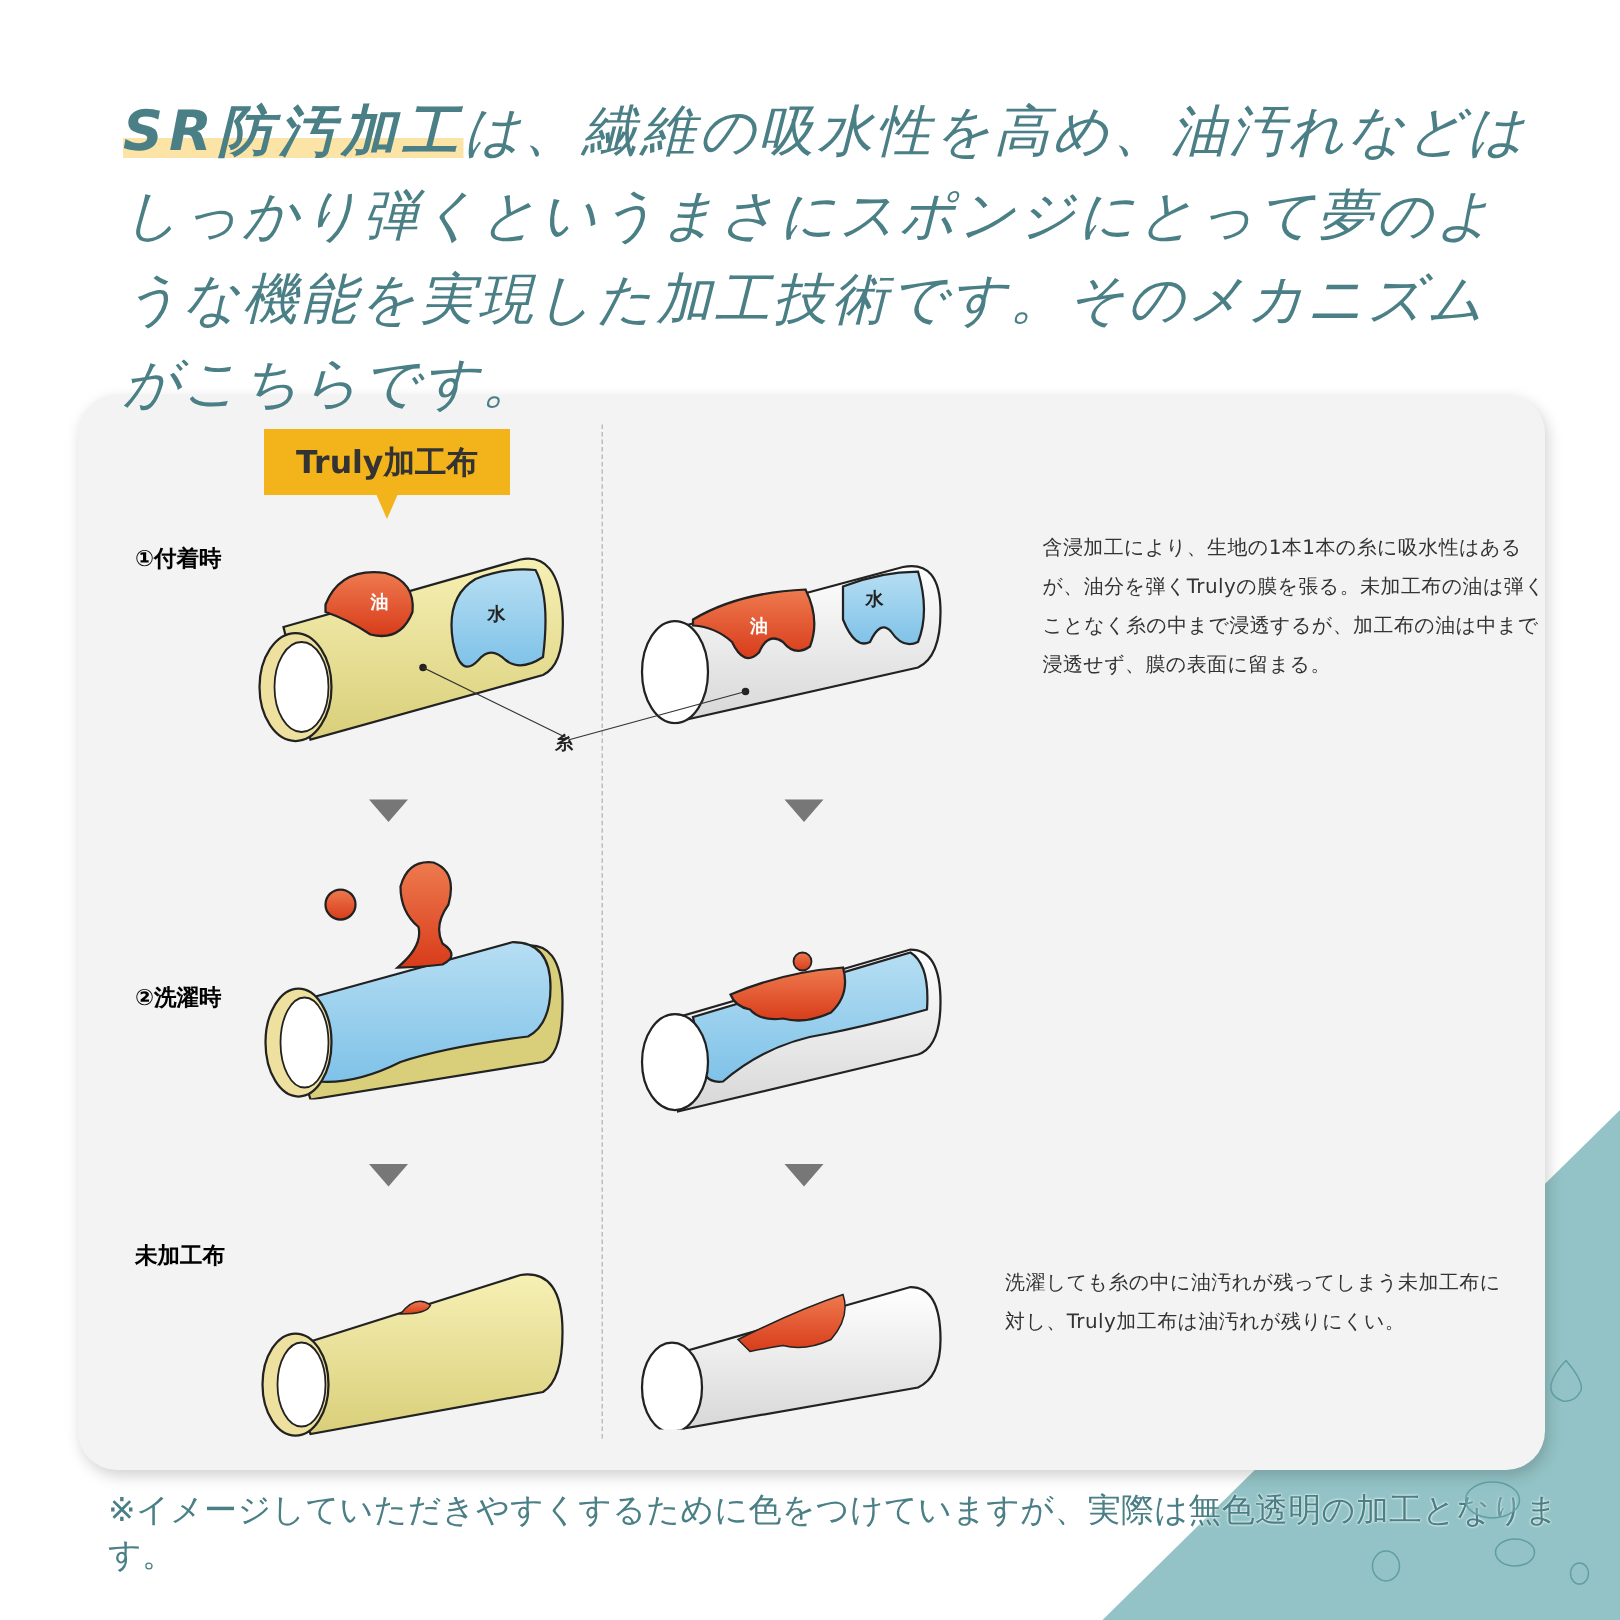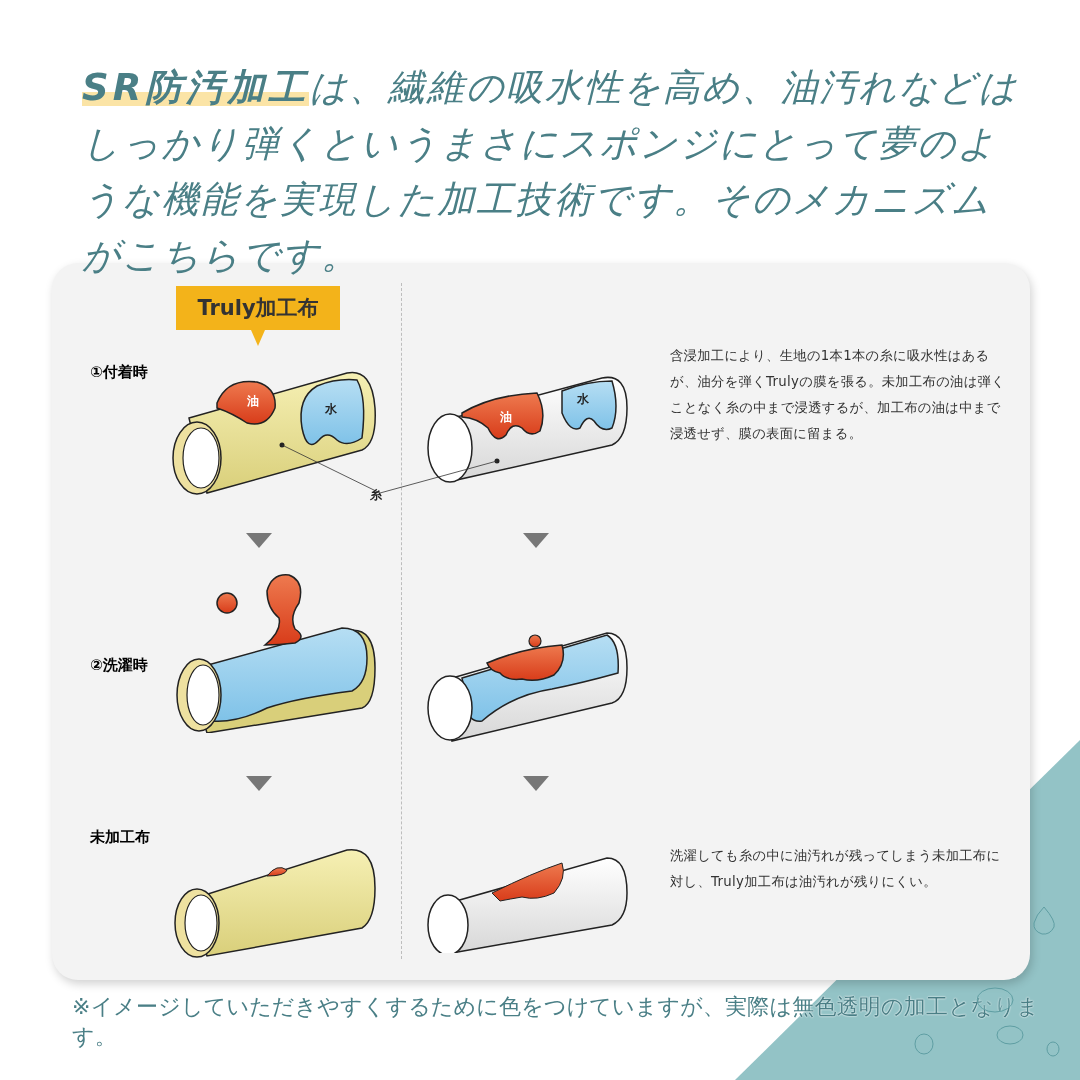--- a/index.html
+++ b/index.html
@@ -72,21 +72,21 @@
 <div class="headline">
   <span class="hl">SR防汚加工</span><span>は、繊維の吸水性を高め、油汚れなどはしっかり弾くというまさにスポンジにとって夢のような機能を実現した加工技術です。そのメカニズムがこちらです。</span>
 </div>
 
 <div class="card">
   <div class="divider"></div>
 
   <div class="tag tag-truly">Truly加工布</div>
 
   <div class="step-label" style="top:100px;">①付着時</div>
-  <div class="desc" style="top:80px;">含浸加工により、生地の1本1本の糸に吸水性はあるが、油分を弾くTrulyの膜を張る。未加工布の油は弾くことなく糸の中まで浸透するが、加工布の油は中まで浸透せず、膜の表面に留まる。</div>
+  <div class="desc" style="top:90px;margin-left:25px;">含浸加工により、生地の1本1本の糸に吸水性はあるが、油分を弾くTrulyの膜を張る。未加工布の油は弾くことなく糸の中まで浸透するが、加工布の油は中まで浸透せず、膜の表面に留まる。</div>
 
   <svg class="fig" style="left:115px; top:105px;" width="220" height="130" viewBox="0 0 220 130">
     <defs>
       <linearGradient id="film" x1="0" y1="0" x2="0" y2="1">
         <stop offset="0" stop-color="#f6f0b4"></stop>
           <stop offset="1" stop-color="#d9cf7a"></stop>
       </linearGradient>
       <linearGradient id="oil" x1="0" y1="0" x2="0" y2="1">
         <stop offset="0" stop-color="#ee7a4f"></stop>
           <stop offset="1" stop-color="#d83c1a"></stop>

